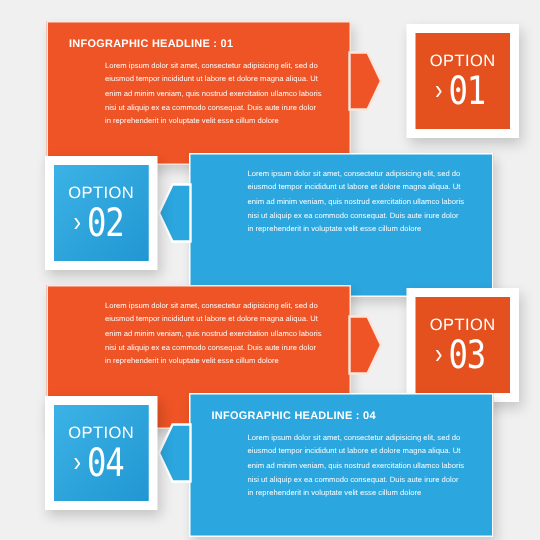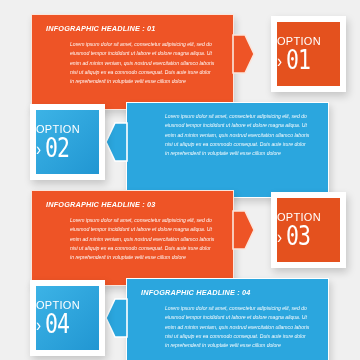--- a/index.html
+++ b/index.html
@@ -14,21 +14,20 @@
   
   .row { position:absolute; left:0; width:360px; height:80px; }
   .row[data-side="right"] { }  
   .row[data-side="left"]  { }  
 
   
   .panel {
     position:absolute; top:0; height:96px;
     padding:9px 14px 8px 14px;
     box-shadow:2px 4px 7px rgba(0,0,0,.16);
-    font-style:italic;
   }
   .row[data-side="right"] .panel { left:31px; width:203px; }
   .row[data-side="left"]  .panel { left:126px; width:203px; }
 
   .panel.orange { background:#ee5426; border:1.6px solid #fae6dd; }
   .panel.blue   { background:#2ba6de; border:1.6px solid #ffffff; }
 
   .headline {
     color:#ffffff;
     font-size:7.3px;
@@ -59,21 +58,21 @@
     background:#ffffff;
     padding:6px;
     box-shadow:2px 4px 8px rgba(0,0,0,.18);
   }
   .row[data-side="right"] .option-wrap { left:271px; }
   .row[data-side="left"]  .option-wrap { left:30px; }
 
   .option-inner {
     width:100%; height:100%;
     display:flex; flex-direction:column;
-    justify-content:center;
+    align-items:center; justify-content:center;
     gap:1px;
   }
   .option-inner.orange { background:#e4511e; }
   .option-inner.blue   { background:#2ba6de;
     background-image:linear-gradient(135deg,#3cb3e6 0%,#2196d2 100%); }
 
   .opt-label {
     color:#ffffff;
     font-size:11px;
     letter-spacing:.3px;
@@ -143,40 +142,39 @@
         <div class="opt-numline">
           <span class="opt-chevron">›</span>
           <span class="opt-num">02</span>
         </div>
       </div>
     </div>
   </div>
 
   <div class="row" data-side="right" style="top:190px;">
     <div class="panel orange">
-      <div class="headline">INFOGRAPHIC HEADLINE : 03</div>
       <div class="body-text">Lorem ipsum dolor sit amet, consectetur adipisicing elit, sed do eiusmod tempor incididunt ut labore et dolore magna aliqua. Ut enim ad minim veniam, quis nostrud exercitation ullamco laboris nisi ut aliquip ex ea commodo consequat. Duis aute irure dolor in reprehenderit in voluptate velit esse cillum dolore</div>
     </div>
     <div class="arrow">
       <svg viewBox="0 0 21 38">
           <path d="M0,0 L12,0 L21,19 L12,38 L0,38 Z" fill="#ee5426" stroke="#fae6dd" stroke-width="1.6"></path>
         </svg>
     </div>
     <div class="option-wrap">
       <div class="option-inner orange">
         <div class="opt-label">OPTION</div>
         <div class="opt-numline">
           <span class="opt-chevron">›</span>
           <span class="opt-num">03</span>
         </div>
       </div>
     </div>
   </div>
 
-  <div class="row" data-side="left" style="top:278px;padding-left:38px;">
+  <div class="row" data-side="left" style="top:262px;padding-left:38px;">
     <div class="panel blue">
       <div class="headline">INFOGRAPHIC HEADLINE : 04</div>
       <div class="body-text">Lorem ipsum dolor sit amet, consectetur adipisicing elit, sed do eiusmod tempor incididunt ut labore et dolore magna aliqua. Ut enim ad minim veniam, quis nostrud exercitation ullamco laboris nisi ut aliquip ex ea commodo consequat. Duis aute irure dolor in reprehenderit in voluptate velit esse cillum dolore</div>
     </div>
     <div class="arrow">
       <svg viewBox="0 0 21 38">
           <path d="M21,0 L9,0 L0,19 L9,38 L21,38 Z" fill="#2ba6de" stroke="#ffffff" stroke-width="1.6"></path>
         </svg>
     </div>
     <div class="option-wrap">

